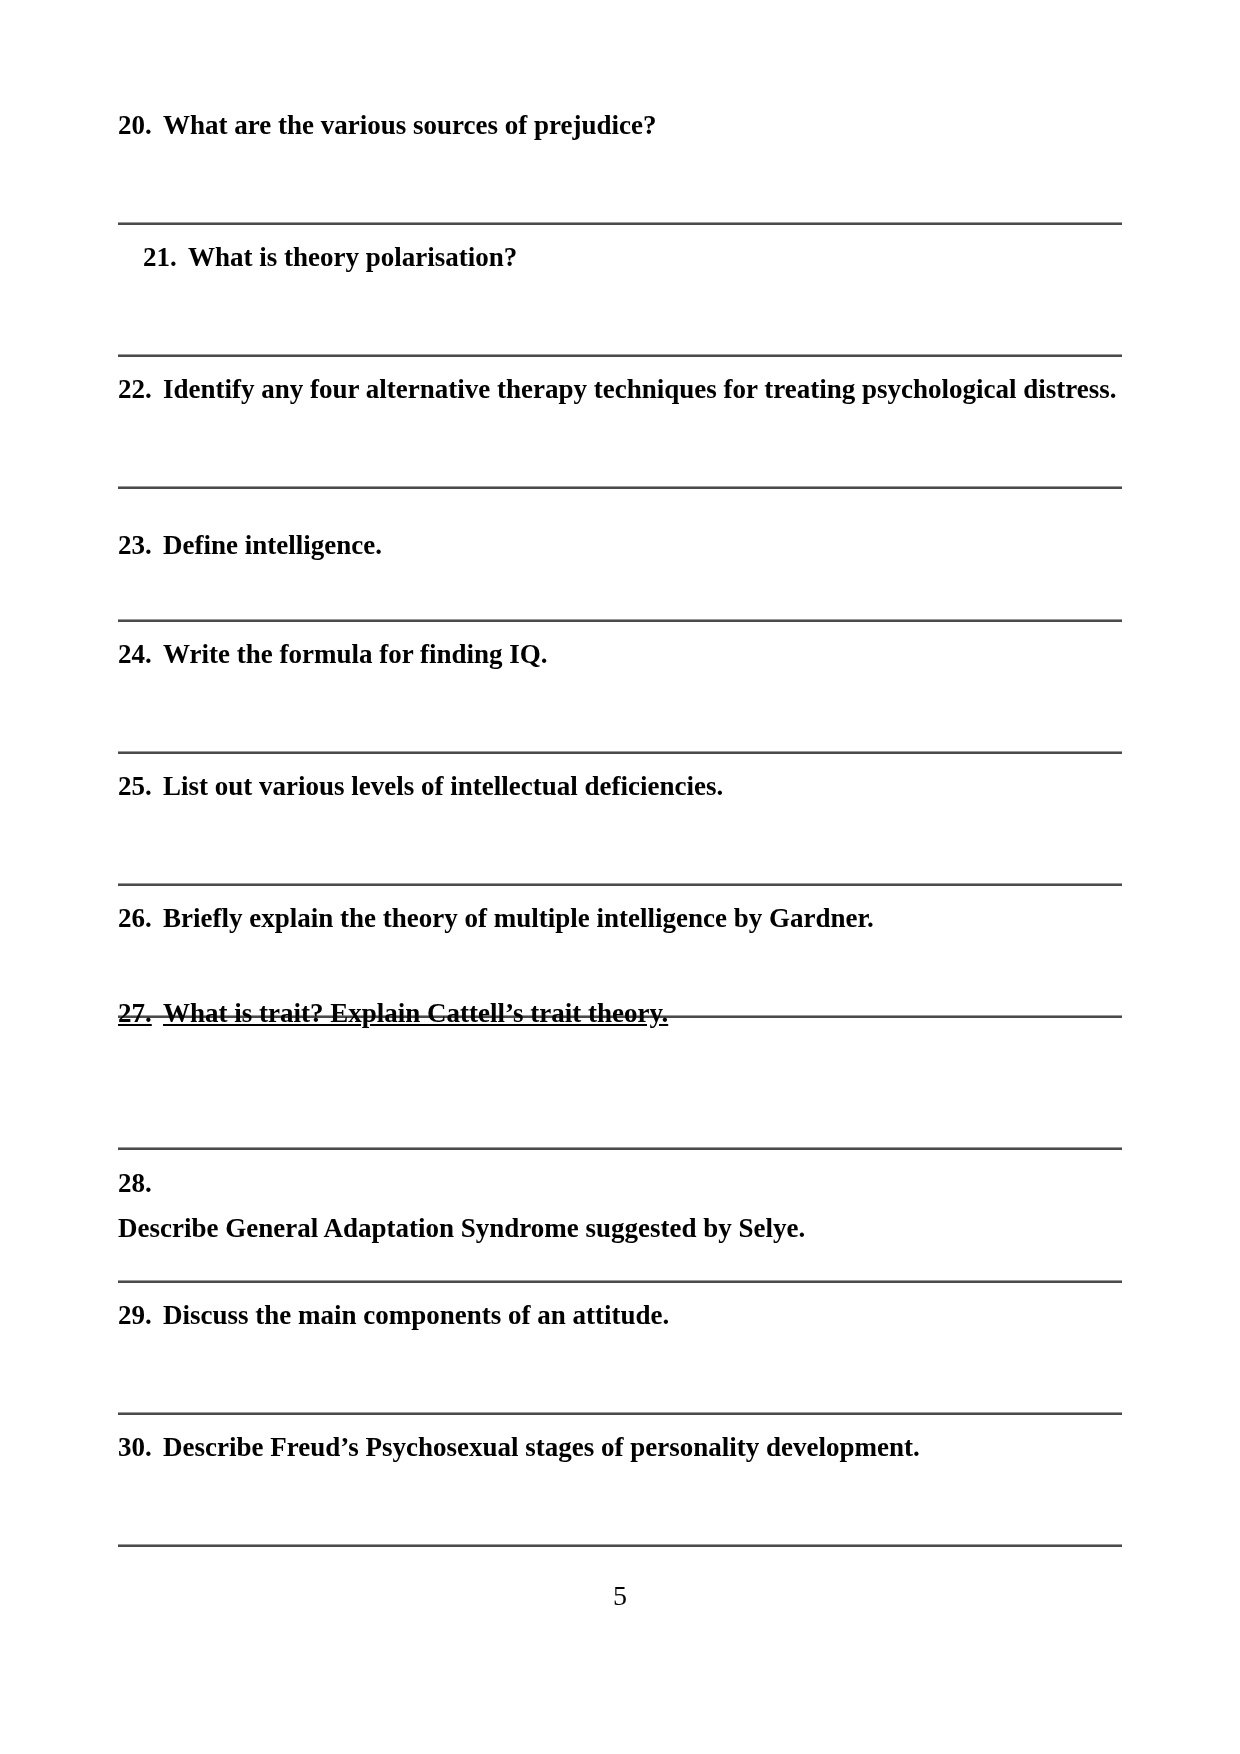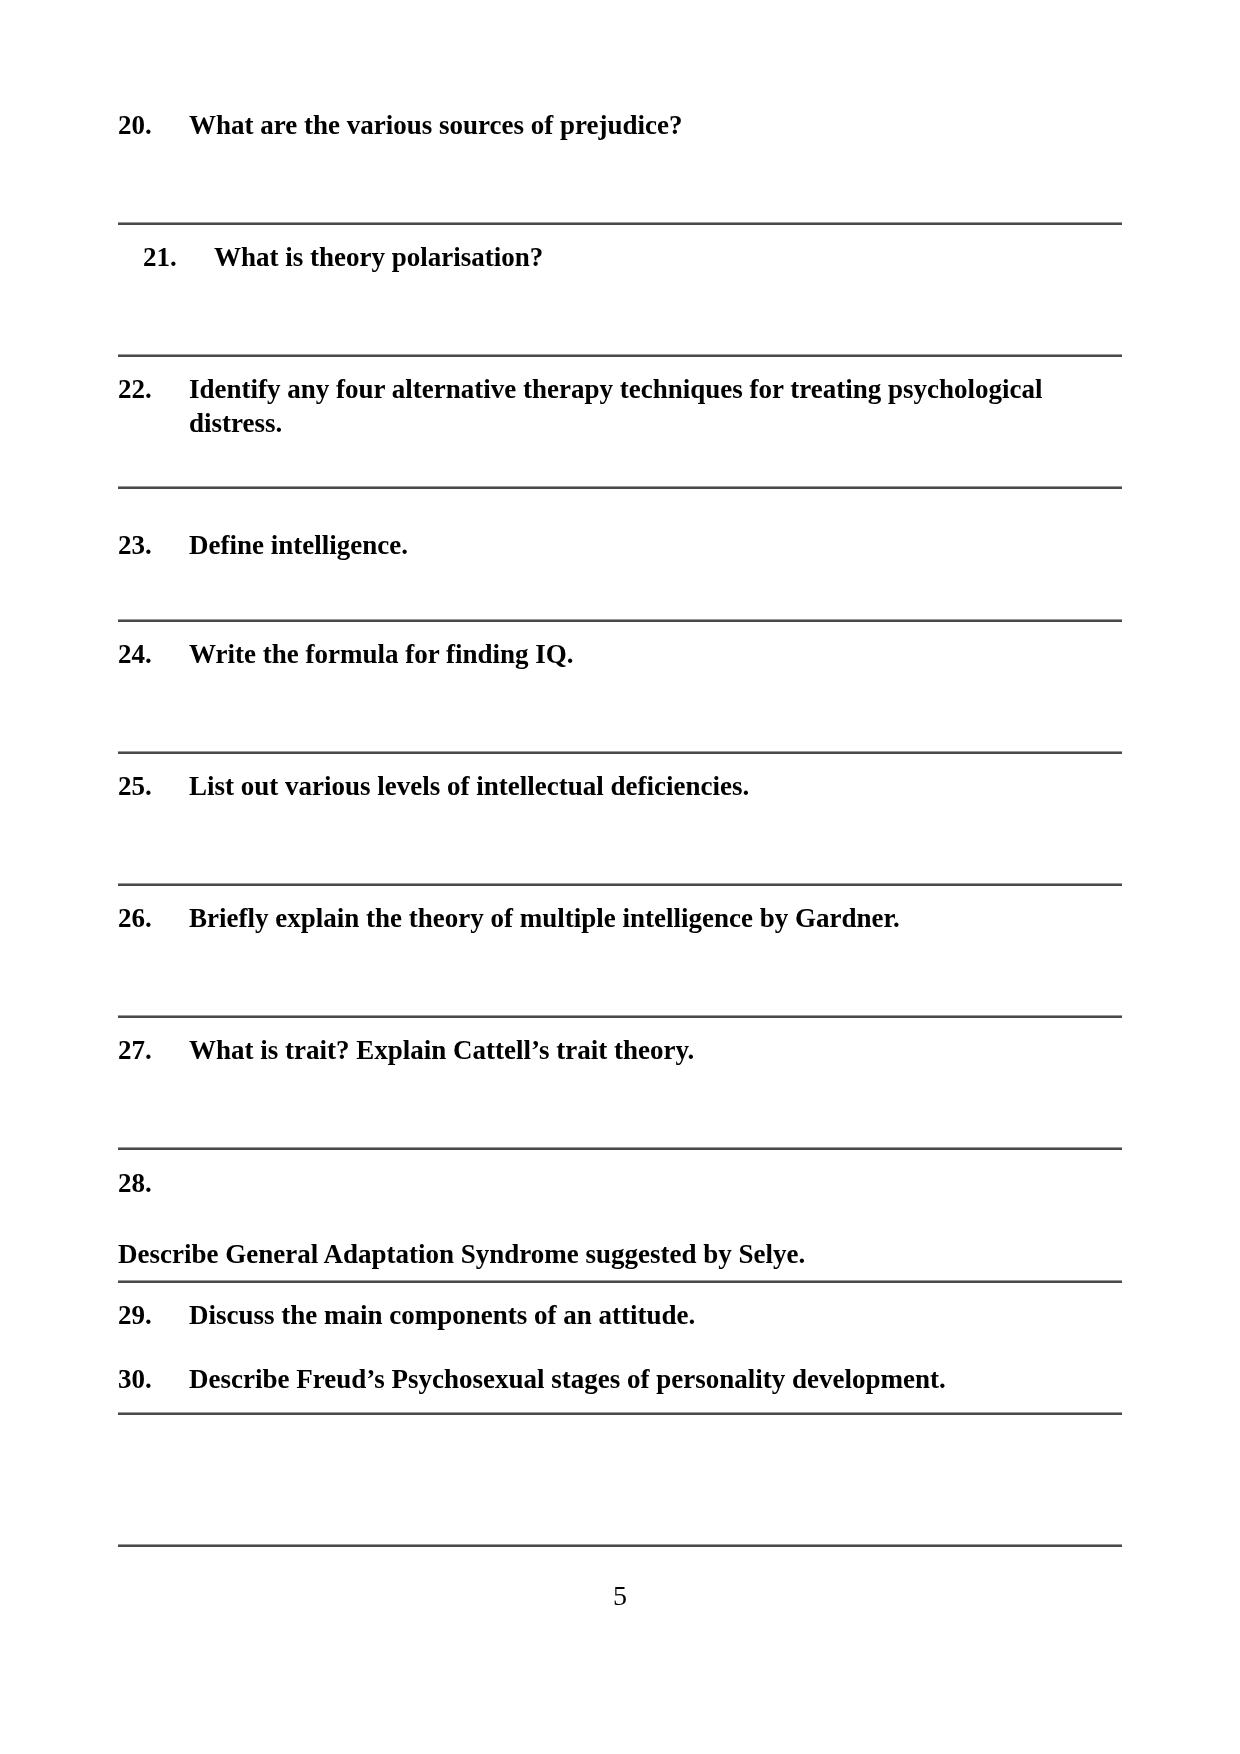--- a/index.html
+++ b/index.html
@@ -19,21 +19,20 @@
   .question {
     position: absolute;
     left: 118px;
     width: 1012px;
     display: flex;
     align-items: flex-start;
     font-weight: bold;
     font-size: 27px;
     line-height: 34px;
     letter-spacing: 0;
-    gap: 26px;
   }
   .q-num {
     flex: 0 0 45px;
     width: 45px;
   }
   .q-text {
     flex: 1 1 auto;
   }
   .separator {
     position: absolute;
@@ -87,35 +86,35 @@
       <div class="question" style="top: 769px;">
         <span class="q-num">25.</span>
         <span class="q-text">List out various levels of intellectual deficiencies.</span>
       </div>
       <div class="separator" style="top: 883px;"></div>
       <div class="question" style="top: 901px;">
         <span class="q-num">26.</span>
         <span class="q-text">Briefly explain the theory of multiple intelligence by Gardner.</span>
       </div>
       <div class="separator" style="top: 1015px;"></div>
-      <div class="question" style="top: 1033px;">
+      <div class="question" style="top: 996px; text-decoration: underline;">
         <span class="q-num">27.</span>
         <span class="q-text">What is trait? Explain Cattell’s trait theory.</span>
       </div>
       <div class="separator" style="top: 1147px;"></div>
       <div class="question" style="top: 1166px; flex-direction: column;">
         <span class="q-num">28.</span>
         <span class="q-text">Describe General Adaptation Syndrome suggested by Selye.</span>
       </div>
       <div class="separator" style="top: 1280px;"></div>
       <div class="question" style="top: 1298px;">
         <span class="q-num">29.</span>
         <span class="q-text">Discuss the main components of an attitude.</span>
       </div>
       <div class="separator" style="top: 1412px;"></div>
-      <div class="question" style="top: 1362px;">
+      <div class="question" style="top: 1430px;">
         <span class="q-num">30.</span>
         <span class="q-text">Describe Freud’s Psychosexual stages of personality development.</span>
       </div>
       <div class="separator" style="top: 1544px;"></div>
     </div>
   <div class="page-number">5</div>
 </div>
 
 </body></html>

